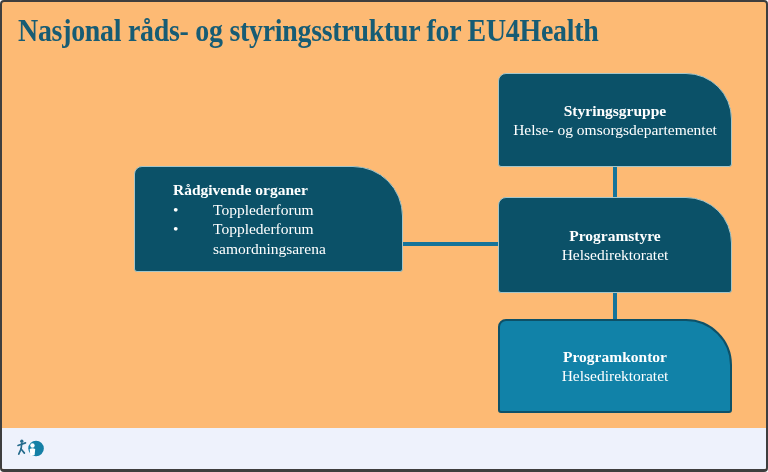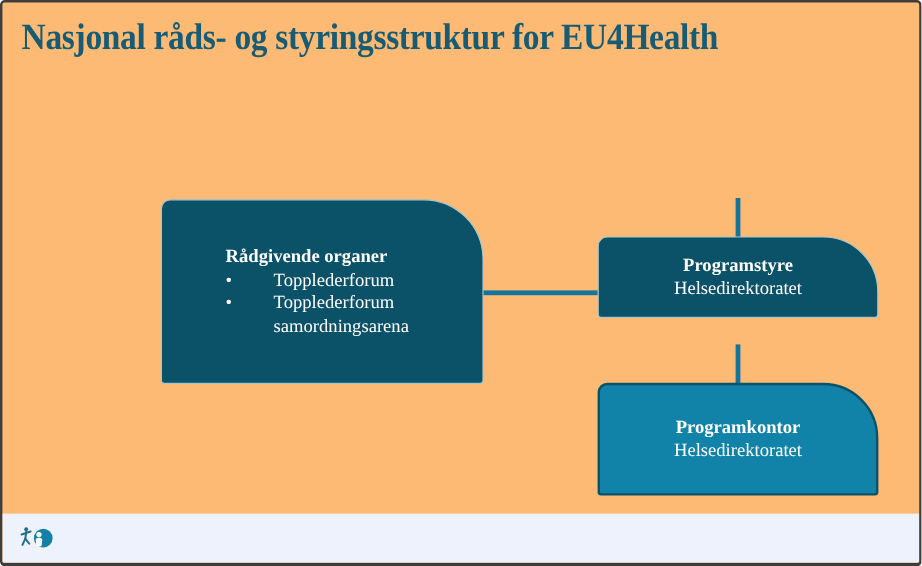--- a/index.html
+++ b/index.html
@@ -40,31 +40,31 @@
     border-radius:8px 46px 3px 3px;
   }
   .box-centered {
     display:flex; flex-direction:column;
     justify-content:center; align-items:center;
     text-align:center; padding:0 10px;
   }
   .box-title { font-weight:bold; }
 
   .box-radgivende {
-    left:132px; top:164px; width:269px; height:154px;
+    left:132px; top:164px; width:269px; height:106px;
     border-radius:8px 50px 3px 3px;
     display:flex; flex-direction:column; justify-content:center;
-    padding-left:53px; padding-right:14px;
+    padding-left:38px; padding-right:14px;
   }
   .bullet-row { display:flex; }
   .bullet-dot { width:24px; flex:0 0 24px; }
   .bullet-text { max-width:172px;margin-left:16px; }
 
   .box-styringsgruppe { left:496px; top:71px;  width:234px; height:94px; }
-  .box-programstyre   { left:496px; top:195px; width:234px; height:68px; }
+  .box-programstyre   { left:496px; top:195px; width:234px; height:96px; }
   .box-programkontor  { left:496px; top:317px; width:234px; height:94px;justify-content:center; }
 
   .connector { position:absolute; background:#15749A; z-index:1; }
   .connector-v1 { left:611px; top:163px; width:4px; height:35px; }
   .connector-v2 { left:611px; top:285px; width:4px; height:35px; }
   .connector-h  { left:400px; top:240px; width:98px; height:4px; }
 
   .footer {
     position:absolute; left:0; right:0; bottom:0; height:41px;
     background:#EEF2FC;
@@ -75,20 +75,24 @@
 <body>
 
 <div class="page">
 
   <div class="slide-title">Nasjonal råds- og styringsstruktur for EU4Health</div>
 
   <div class="connector connector-v1"></div>
   <div class="connector connector-v2"></div>
   <div class="connector connector-h"></div>
 
+  <div class="box box-dark box-centered box-styringsgruppe">
+    <div class="box-title">Styringsgruppe</div>
+    <div class="box-subtitle">Helse- og omsorgsdepartementet</div>
+  </div>
 
   <div class="box box-dark box-radgivende">
     <div class="box-title">Rådgivende organer</div>
     <div class="bullet-row">
       <span class="bullet-dot">•</span>
       <span class="bullet-text">Topplederforum</span>
     </div>
     <div class="bullet-row">
       <span class="bullet-dot">•</span>
       <span class="bullet-text">Topplederforum samordningsarena</span>

